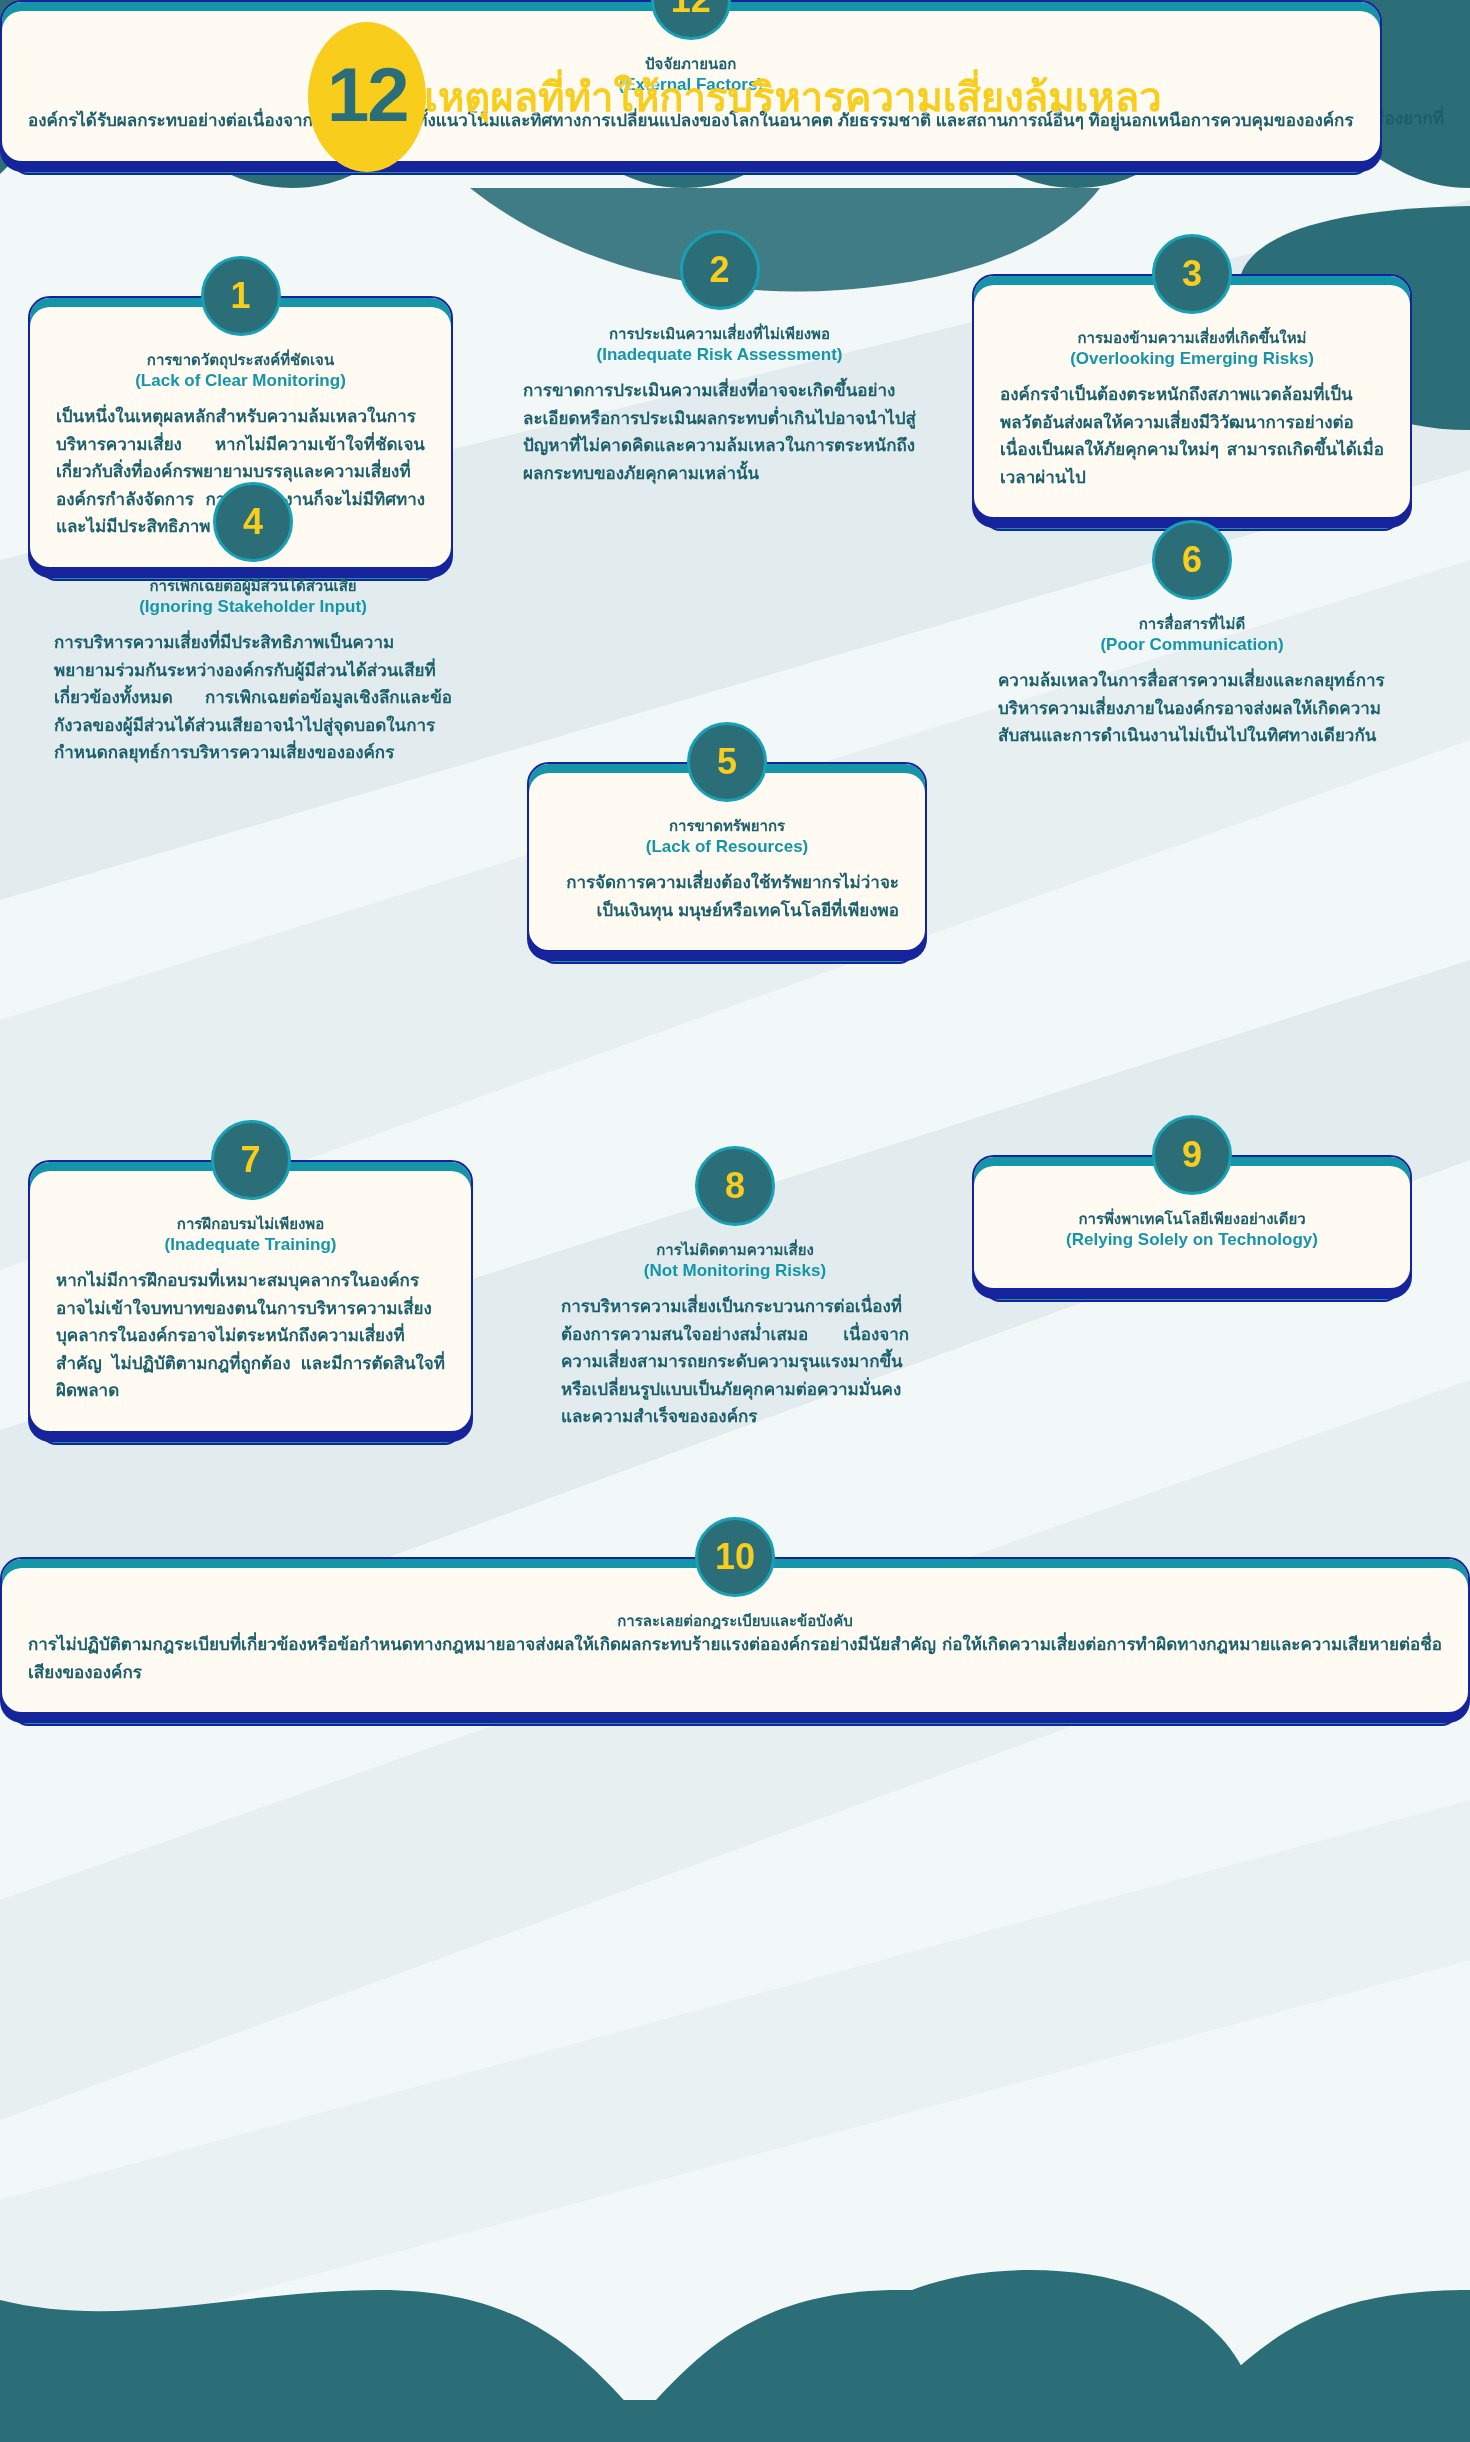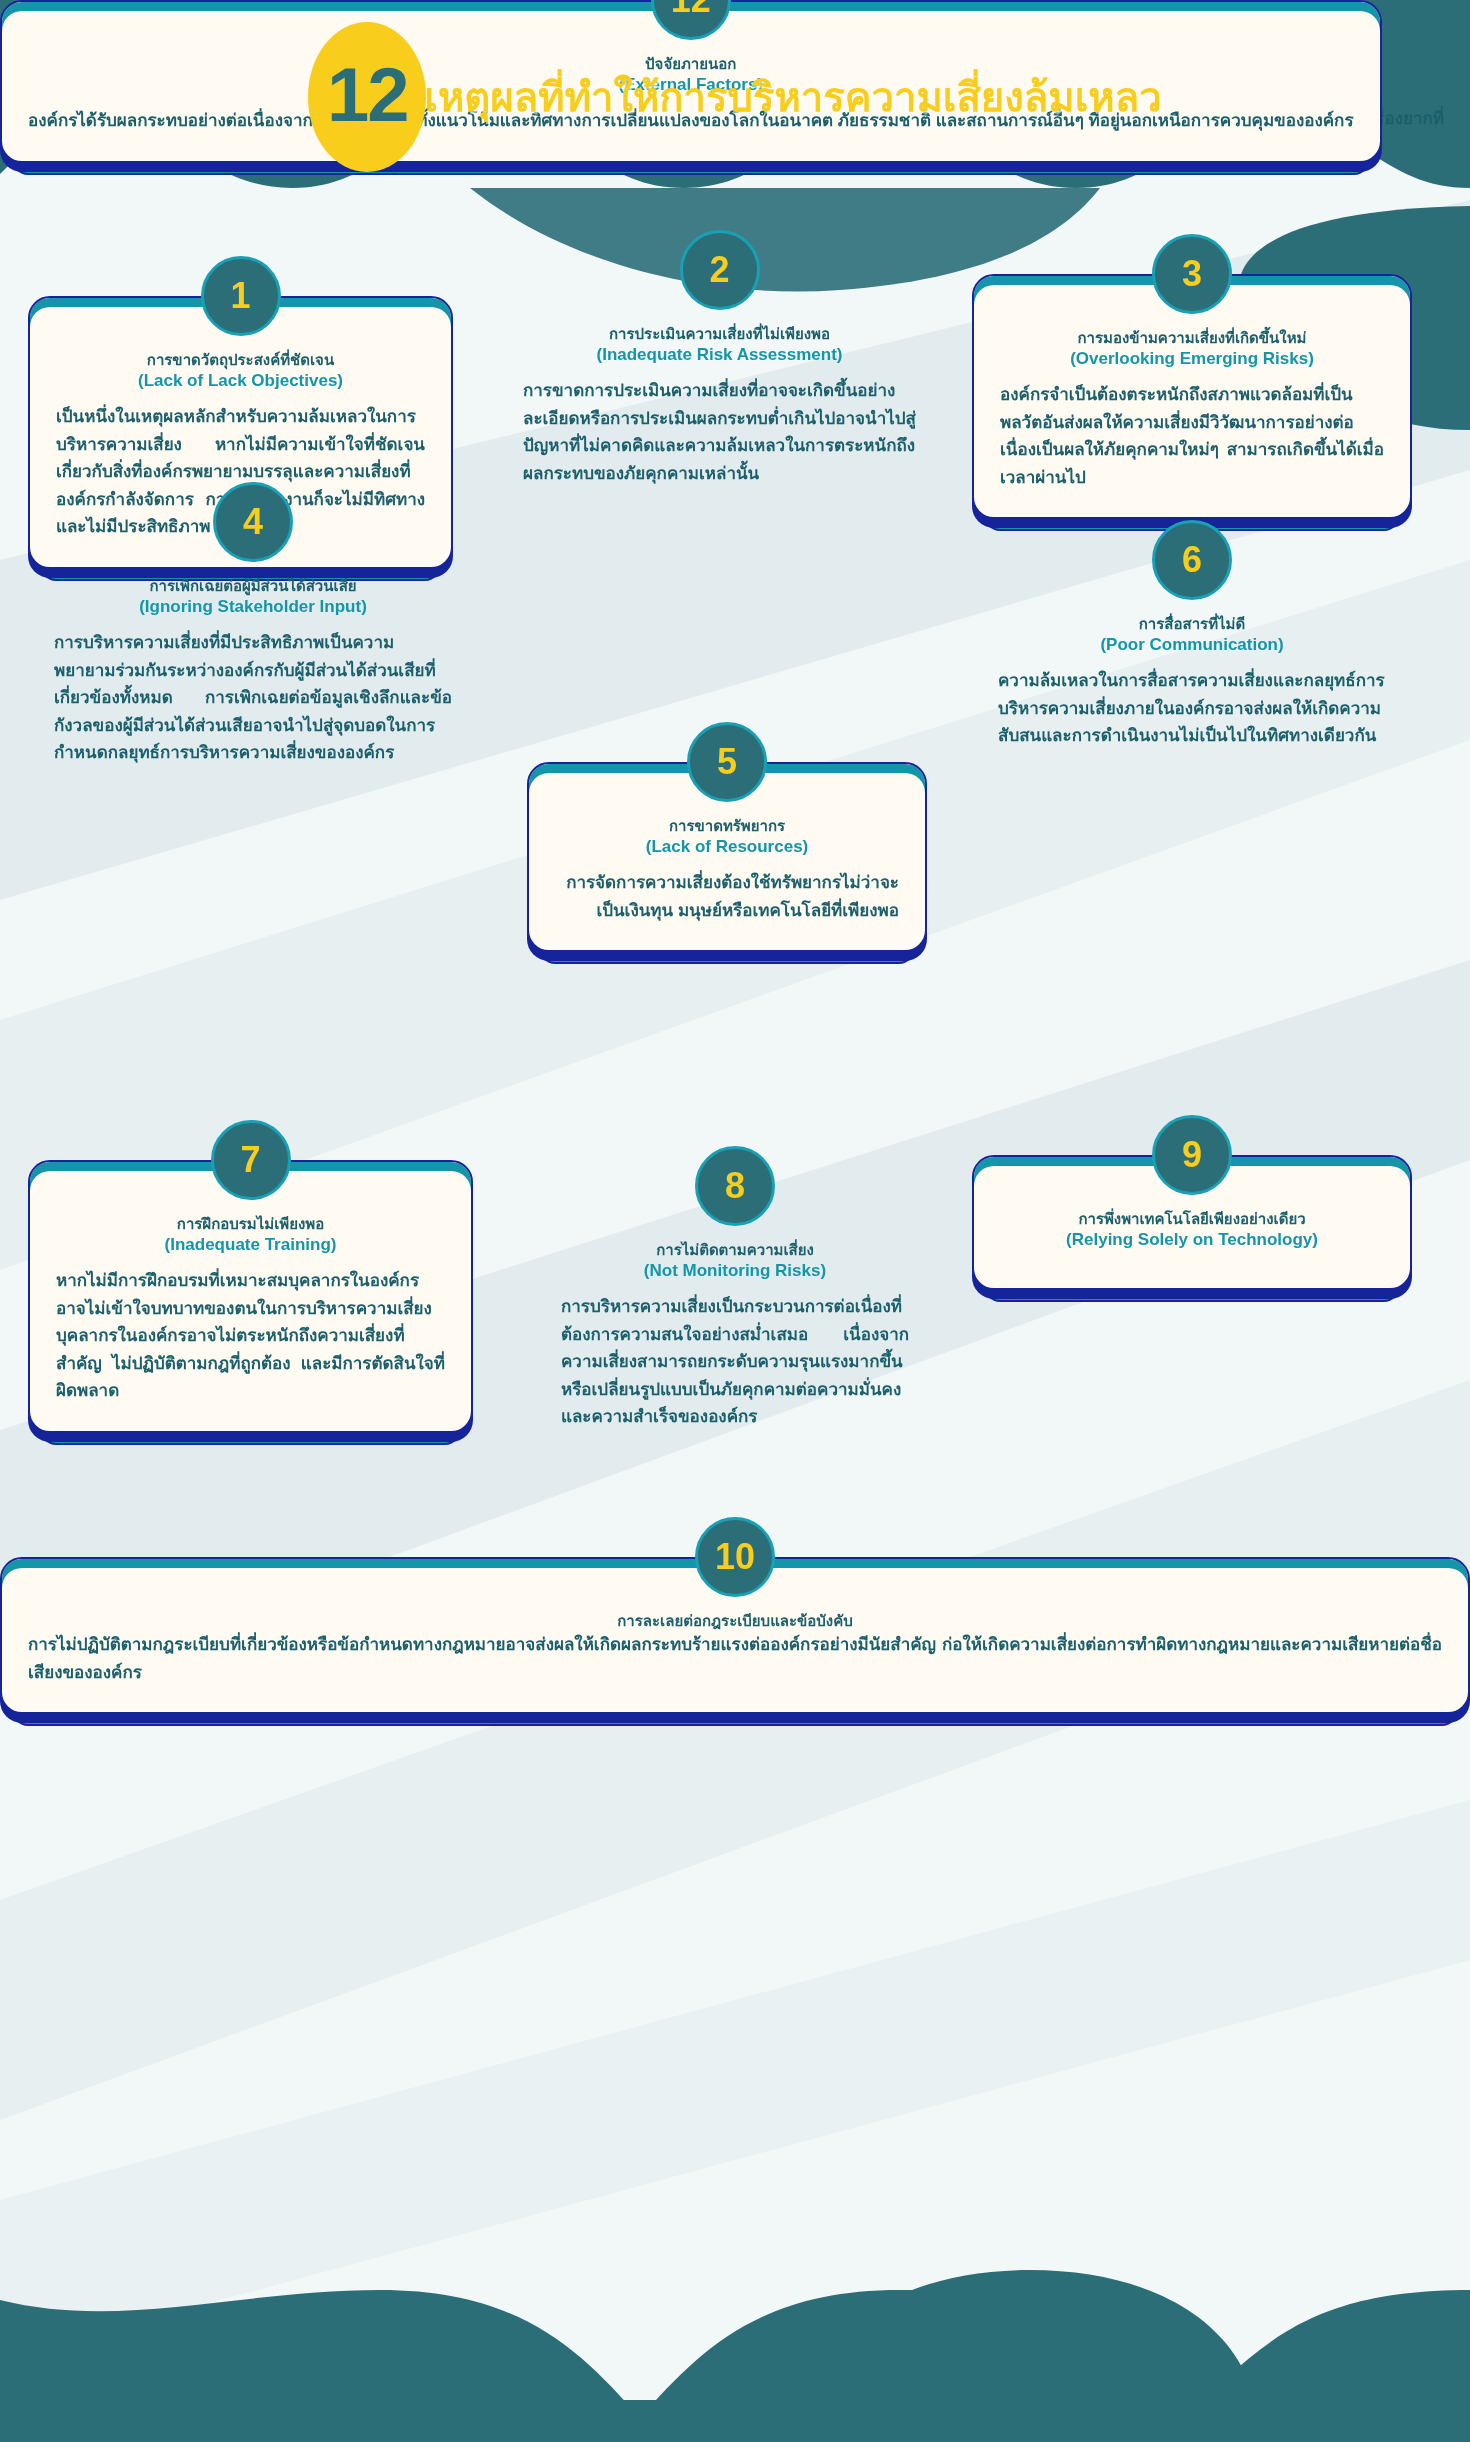--- a/index.html
+++ b/index.html
@@ -282,21 +282,21 @@
       <div class="header-title">เหตุผลที่ทำให้การบริหารความเสี่ยงล้มเหลว</div>
     </div>
   </div>
 
   <div class="card" id="card-1">
     <div class="card-num">
       <span>1</span>
     </div>
     <div class="card-box">
       <div class="card-title-th">การขาดวัตถุประสงค์ที่ชัดเจน</div>
-      <div class="card-title-en">(Lack of Lack Objectives)</div>
+      <div class="card-title-en">(Lack of Clear Monitoring)</div>
       <div class="card-body justify">เป็นหนึ่งในเหตุผลหลักสำหรับความล้มเหลวในการบริหารความเสี่ยง หากไม่มีความเข้าใจที่ชัดเจนเกี่ยวกับสิ่งที่องค์กรพยายามบรรลุและความเสี่ยงที่องค์กรกำลังจัดการ การดำเนินงานก็จะไม่มีทิศทางและไม่มีประสิทธิภาพ</div>
     </div>
   </div>
 
   <div class="card plain" id="card-2">
     <div class="card-num">
       <span>2</span>
     </div>
     <div class="card-box">
       <div class="card-title-th">การประเมินความเสี่ยงที่ไม่เพียงพอ</div>

